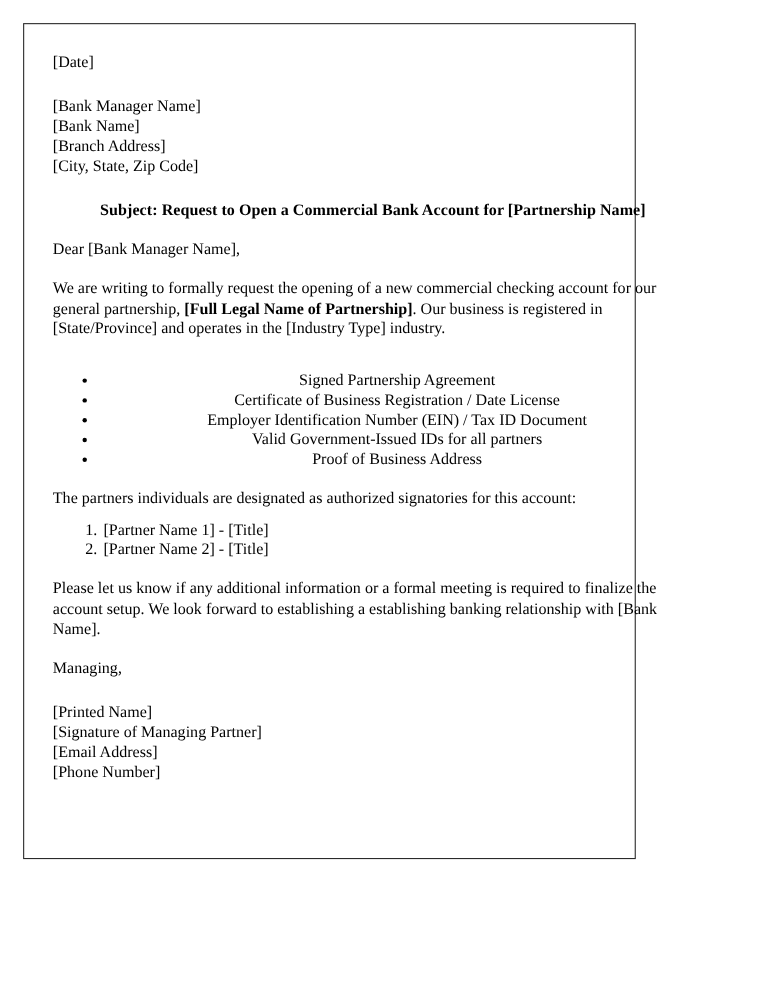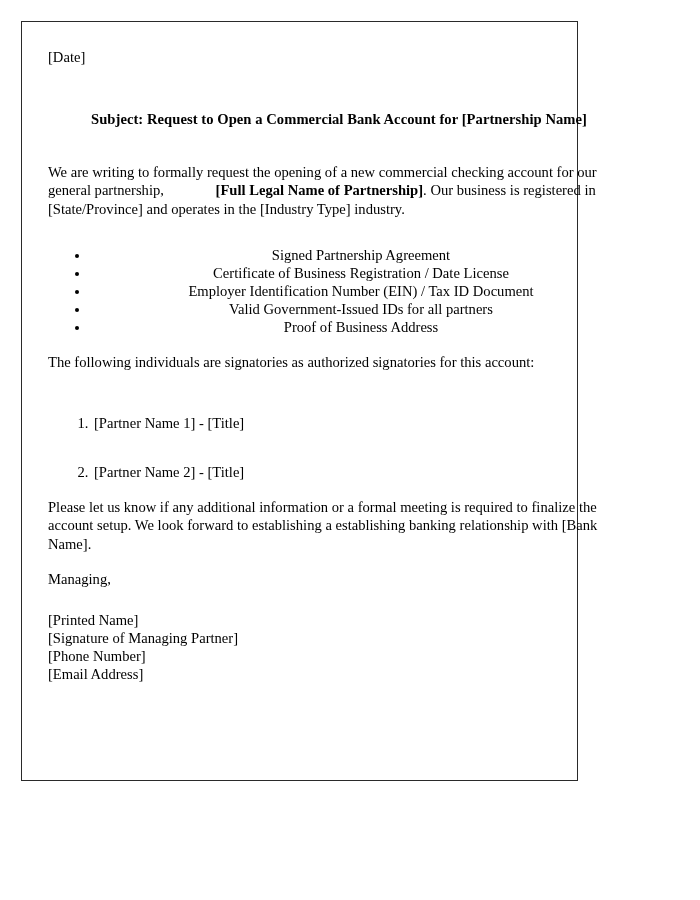--- a/index.html
+++ b/index.html
@@ -48,21 +48,20 @@
   .gap-md { height: 17px; }
   .gap-sm { height: 11px; }
 
   .para {
     margin: 0;
     line-height: 18.5px;
   }
 
   .bold {
     font-weight: bold;
-    margin-left: 48px;
   }
 
   .subject {
     font-weight: bold;
     letter-spacing: 0.05px;
     text-align: center;
   }
 
   ul.doc-list {
     margin: 0;
@@ -76,67 +75,73 @@
   }
 
   ol.sig-list {
     margin: 0;
     padding: 0 0 0 44px;
     list-style-type: decimal;
   }
   ol.sig-list li {
     line-height: 18px;
     padding-left: 2px;
-    margin-top: 31px;
   }
 
   .signature-block .line {
     line-height: 18px;
   }
 </style>
 </head>
 <body>
 
 <div id="page-frame">
   <div id="letter-body">
 
     <div class="block">
       <div class="line">[Date]</div>
     </div>
 
     <div class="gap-lg"></div>
 
+    <div class="block signature-block">
+      <div class="line">[Bank Manager Name]</div>
+      <div class="line">[Bank Name]</div>
+      <div class="line">[Branch Address]</div>
+      <div class="line">[City, State, Zip Code]</div>
+    </div>
 
     <div class="gap-lg"></div>
 
     <div class="para subject">Subject: Request to Open a Commercial Bank Account for [Partnership Name]</div>
 
     <div class="gap-md"></div>
 
+    <div class="para">Dear [Bank Manager Name],</div>
 
     <div class="gap-md"></div>
 
     <p class="para"><span>We are writing to formally request the opening of a new commercial checking account for our general partnership, </span><span class="bold">[Full Legal Name of Partnership]</span><span>. Our business is registered in [State/Province] and operates in the [Industry Type] industry.</span></p>
 
     <div class="gap-md"></div>
 
 
     <div class="gap-sm"></div>
 
     <ul class="doc-list">
       <li>Signed Partnership Agreement</li>
       <li>Certificate of Business Registration / Date License</li>
       <li>Employer Identification Number (EIN) / Tax ID Document</li>
       <li>Valid Government-Issued IDs for all partners</li>
       <li>Proof of Business Address</li>
     </ul>
 
     <div class="gap-md"></div>
 
-    <div class="para">The following individuals are signatories as authorized signatories for this account:</div>
+    <div class="para">The partners individuals are designated as authorized signatories for this account:</div>
 
     <div class="gap-sm"></div>
 
     <ol class="sig-list">
       <li>[Partner Name 1] - [Title]</li>
       <li>[Partner Name 2] - [Title]</li>
     </ol>
 
     <div class="gap-md"></div>
 
@@ -144,18 +149,18 @@
 
     <div class="gap-md"></div>
 
     <div class="para">Managing,</div>
 
     <div class="gap-lg"></div>
 
     <div class="block signature-block">
       <div class="line">[Printed Name]</div>
       <div class="line">[Signature of Managing Partner]</div>
+      <div class="line">[Email Address]</div>
       <div class="line">[Phone Number]</div>
-      <div class="line">[Email Address]</div>
     </div>
 
   </div>
 </div>
 
 </body></html>

